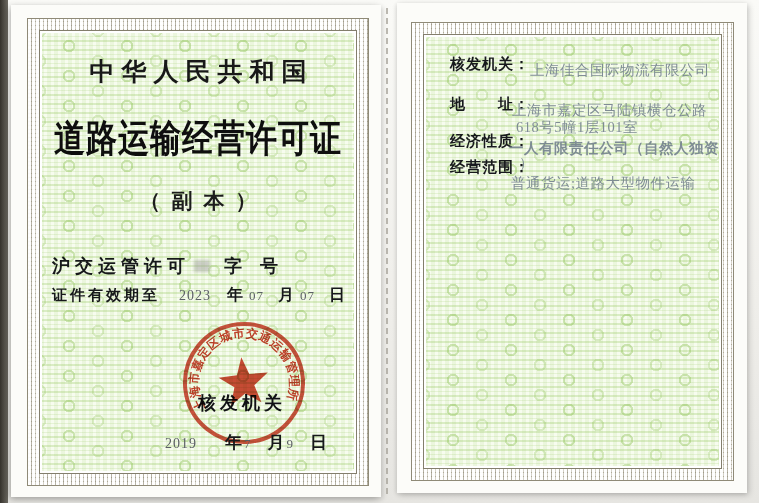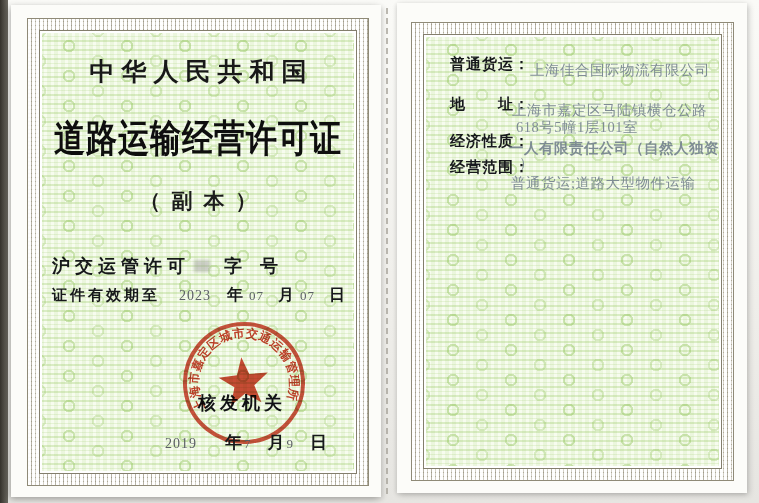--- a/index.html
+++ b/index.html
@@ -116,21 +116,21 @@
     </div>
   </div>
 </div>
 
 <div class="fold-line"></div>
 
 <div class="page page-right">
   <div class="frame">
     <div class="inner">
 
-      <div class="abs r-label lt0">普通货运：</div>
+      <div class="abs r-label lt0">核发机关：</div>
       <div class="abs r-val" style="left:106px;top:26px;">上海佳合国际物流有限公司</div>
 
       <div class="abs r-label lt1">地　　址：</div>
       <div class="abs r-val" style="left:88px;top:66px;">上海市嘉定区马陆镇横仓公路</div>
       <div class="abs r-val" style="left:92px;top:83px;">618号5幢1层101室</div>
 
       <div class="abs r-label lt2">经济性质：</div>
       <div class="abs r-val" style="left:85px;top:104px;font-weight:bold;">一人有限责任公司（自然人独资</div>
       <div class="abs r-val" style="left:95px;top:119px;">）</div>
 

